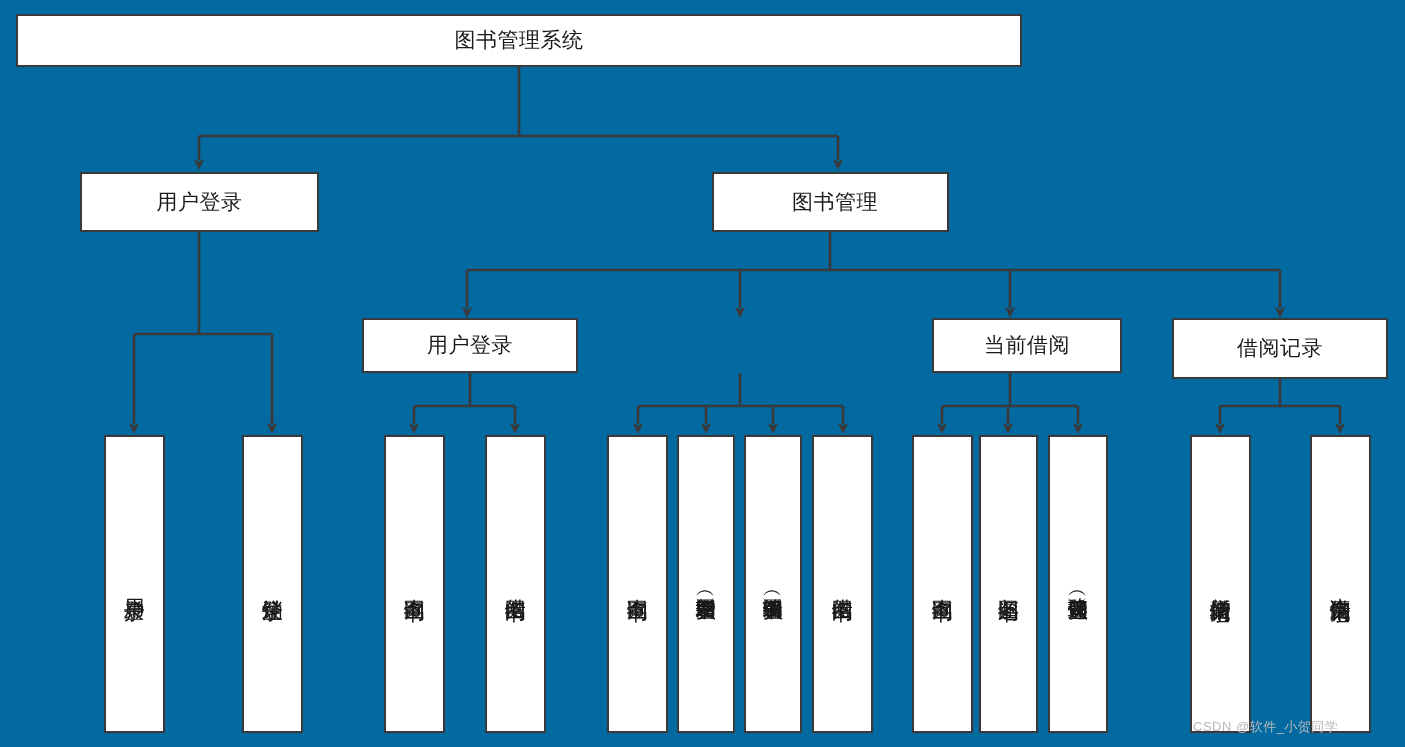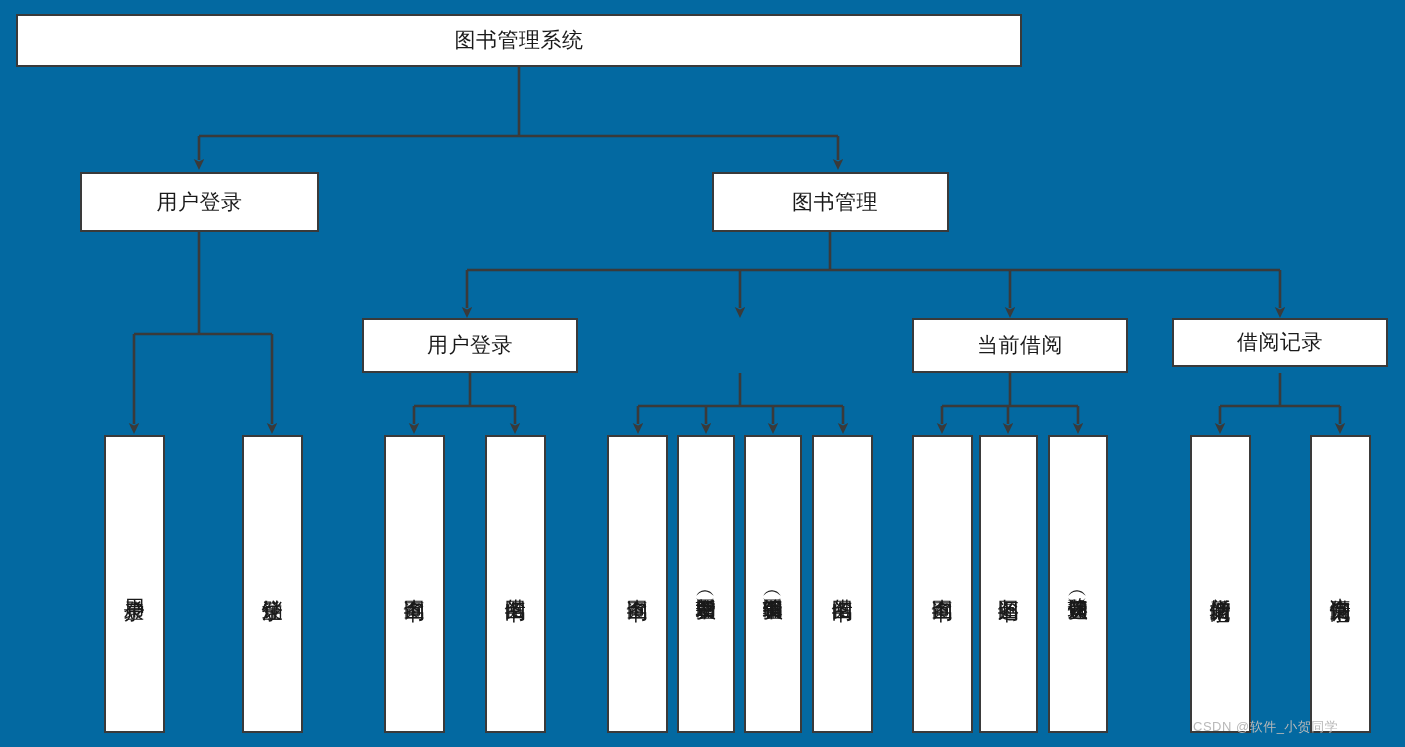--- a/index.html
+++ b/index.html
@@ -108,24 +108,24 @@
   <div class="node h" style="left:80px;top:172px;width:239px;height:60px;">
     <span class="label">用户登录</span>
   </div>
   <div class="node h" style="left:712px;top:172px;width:237px;height:60px;padding-left:9px;">
     <span class="label">图书管理</span>
   </div>
 
   <div class="node h" style="left:362px;top:318px;width:216px;height:55px;">
     <span class="label">用户登录</span>
   </div>
-  <div class="node h" style="left:912px;top:318px;width:216px;height:55px;">
+  <div class="node h" style="left:932px;top:318px;width:190px;height:55px;">
     <span class="label">当前借阅</span>
   </div>
-  <div class="node h" style="left:1172px;top:318px;width:216px;height:49px;">
+  <div class="node h" style="left:1172px;top:318px;width:216px;height:61px;">
     <span class="label">借阅记录</span>
   </div>
 
   <div class="node v" style="left:104px;top:435px;width:61px;height:298px;">
     <span class="label">用户登录</span>
   </div>
   <div class="node v" style="left:242px;top:435px;width:61px;height:298px;">
     <span class="label">注销登录</span>
   </div>
 

